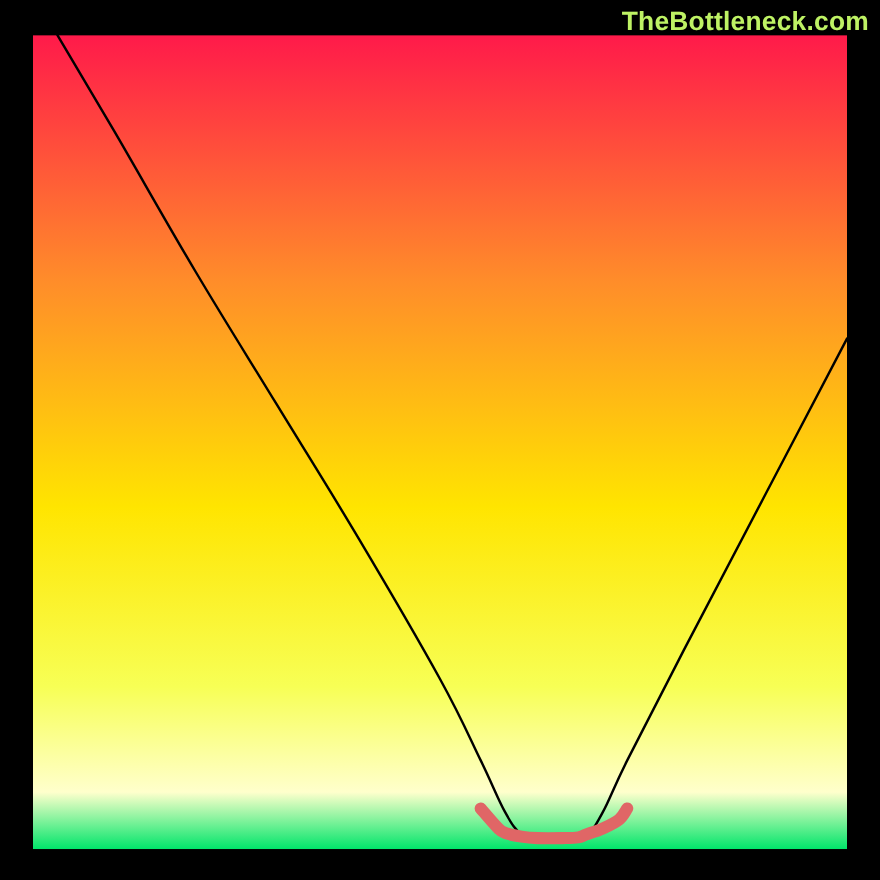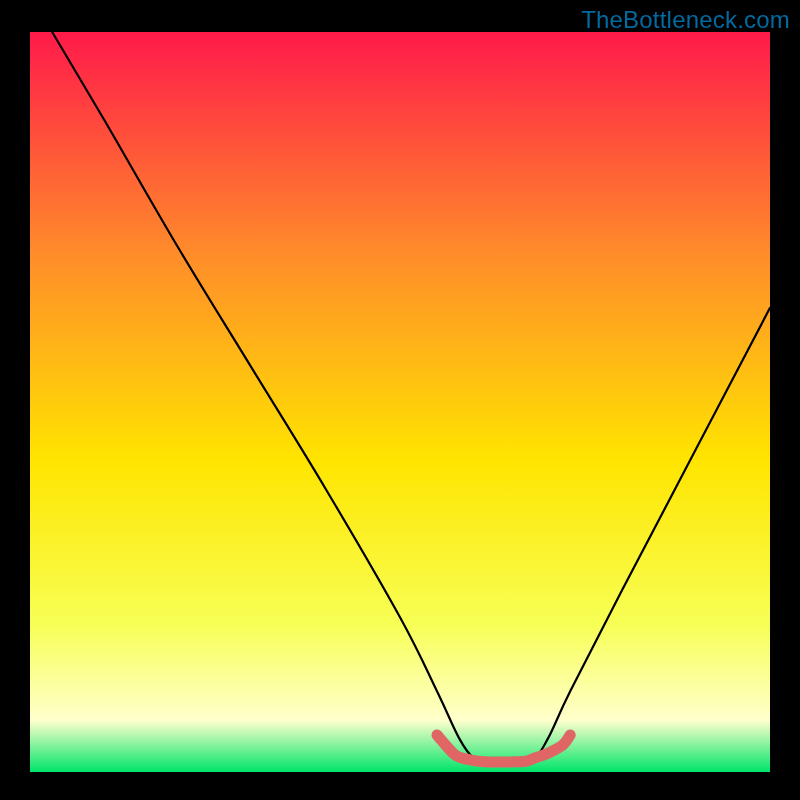--- a/index.html
+++ b/index.html
@@ -14,22 +14,22 @@
     position: relative;
     width: 800px;
     height: 800px;
   }
   .watermark {
     position: absolute;
     top: 6px;
     right: 10px;
     font-family: Arial, Helvetica, sans-serif;
     font-size: 24px;
-    font-weight: 400;
-    color: #0369a1;
+    font-weight: 700;
+    color: #bef264;
     letter-spacing: 0.2px;
     z-index: 10;
   }
   svg.plot {
     position: absolute;
     top: 0;
     left: 0;
   }
 </style>
 </head>

